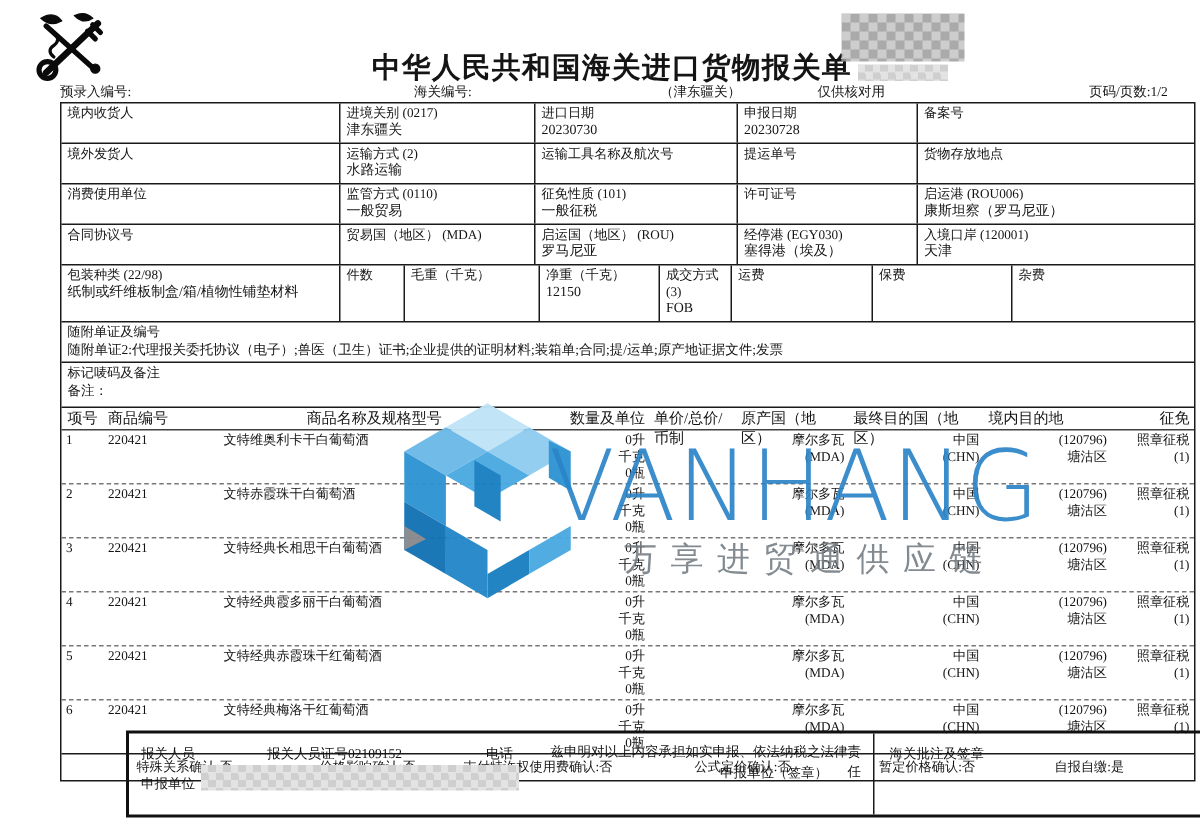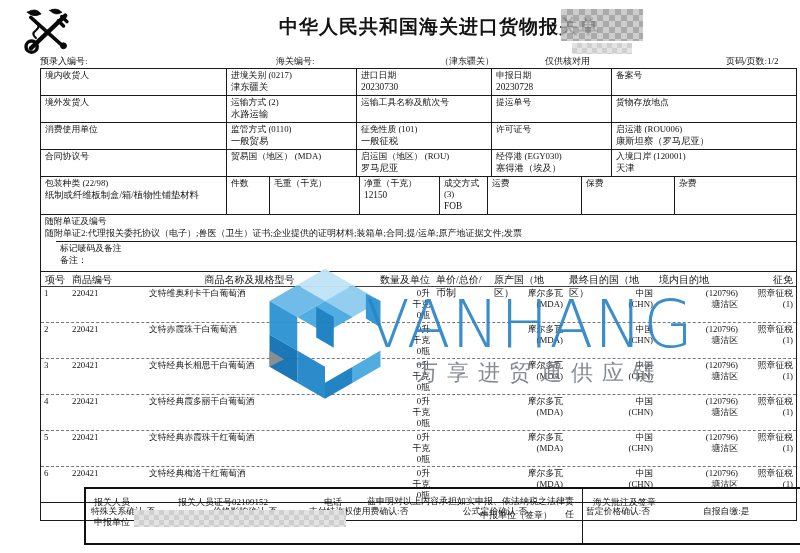--- a/index.html
+++ b/index.html
@@ -1,40 +1,40 @@
 <!DOCTYPE html>
 <html><head>
 <meta charset="utf-8">
 <style>
   html,body{margin:0;padding:0;background:#ffffff;}
   .page{position:relative;width:800px;height:553px;background:#fff;overflow:hidden;
         font-family:"Liberation Serif","DejaVu Serif",serif;color:#141414;}
   
   .emblem{position:absolute;left:20px;top:7px;width:56px;height:50px;}
-  .doc-title{position:absolute;left:248px;top:14px;font-size:19px;font-weight:bold;letter-spacing:1px;white-space:nowrap;margin-left:31px;}
+  .doc-title{position:absolute;left:248px;top:32px;font-size:19px;font-weight:bold;letter-spacing:1px;white-space:nowrap;}
   .mosaic{background:repeating-conic-gradient(#9b9b9b 0% 25%, #c4c4c4 0% 50%) 0 0/12px 12px;opacity:.85;}
   .mosaic-light{background:repeating-conic-gradient(#cfcfcf 0% 25%, #e3e3e3 0% 50%) 0 0/10px 10px;}
   .stamp-redact{position:absolute;left:561px;top:9px;width:82px;height:32px;}
   .stamp-redact2{position:absolute;left:572px;top:43px;width:60px;height:11px;}
   
   .meta{position:absolute;top:55px;font-size:9px;white-space:nowrap;}
   .m-pre{left:40px;} .m-cno{left:276px;} .m-office{left:440px;} .m-check{left:545px;} .m-page{left:726px;}
   
   .main-table{position:absolute;left:40px;top:68px;width:757px;border:1.6px solid #1a1a1a;box-sizing:border-box;font-size:9px;}
   .trow{display:grid;border-top:1px solid #1a1a1a;box-sizing:border-box;}
   .trow:first-child{border-top:none;}
   .cols5{grid-template-columns:185px 130px 135px 120px 1fr;}
   .cols8{grid-template-columns:185px 43px 90px 80px 48px 94px 93px 1fr;}
   .cell{border-left:1px solid #1a1a1a;padding:1px 4px 2px 4px;min-height:25px;box-sizing:border-box;overflow:hidden;}
   .cell:first-child{border-left:none;}
   .lbl{font-size:8.8px;line-height:11px;}
   .val{font-size:9.3px;line-height:12px;}
   .block-row{border-top:1px solid #1a1a1a;padding:1px 4px 2px 4px;box-sizing:border-box;}
   .docs-row{min-height:22px;}
-  .marks-row{min-height:30px;margin-left:15px;}
+  .marks-row{min-height:30px;}
   .docs-content{font-size:9px;line-height:11px;margin-top:1px;}
   
   .g-grid{display:grid;grid-template-columns:28px 77px 207px 80px 58px 75px 90px 85px 1fr;}
   .g-head{border-top:1.4px solid #1a1a1a;border-bottom:1px solid #404040;font-size:10px;height:14px;line-height:13px;}
   .g-row{min-height:33px;border-top:1px dashed #777;font-size:8.8px;line-height:11px;}
   .g-row.first{border-top:none;}
   .gc{padding:1px 3px;box-sizing:border-box;}
   .t-c{text-align:center;} .t-r{text-align:right;}
   .pre{white-space:pre-line;}
   .g-end{border-top:1.4px solid #1a1a1a;}

